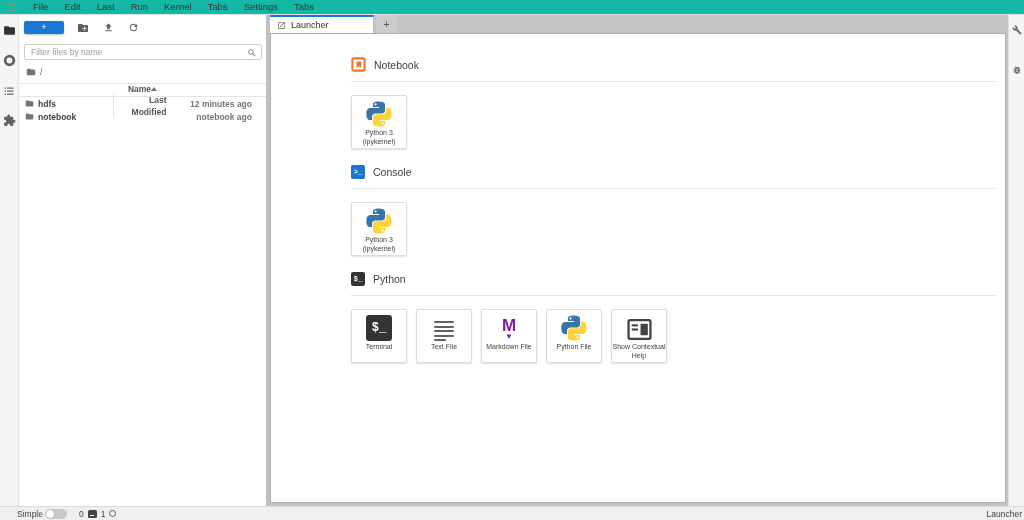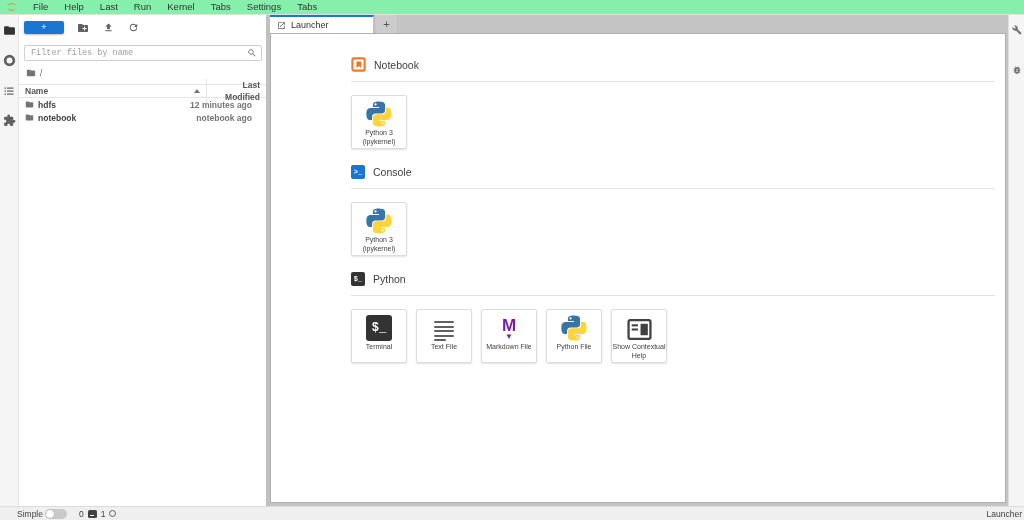--- a/index.html
+++ b/index.html
@@ -1,46 +1,46 @@
 <!DOCTYPE html>
 <html><head>
 <meta charset="utf-8">
 <style>
   * { margin:0; padding:0; box-sizing:border-box; }
   html,body { width:1024px; height:520px; overflow:hidden;
     font-family:"Liberation Sans", sans-serif; background:#fff; }
 
   
   #menubar { position:absolute; left:0; top:0; width:1024px; height:15px;
-    background:#86efac; border-bottom:1px solid #e0e0e0; display:flex; align-items:center; }
+    background:#14b8a6; border-bottom:1px solid #e0e0e0; display:flex; align-items:center; }
   #jupyter-logo { width:15px; height:12px; margin:0 6px 0 4px; }
   .menu-item { font-size:9.5px; color:#333; padding:0 8px; line-height:14px; cursor:default; }
 
   
   #left-strip { position:absolute; left:0; top:15px; width:19px; height:491px;
     background:#f5f5f5; border-right:1px solid #e4e4e4; display:flex; flex-direction:column;
     align-items:center; padding-top:9px; gap:17px; }
   .strip-icon { width:13px; height:13px; display:flex; align-items:center; justify-content:center; }
 
   
   #file-panel { position:absolute; left:19px; top:15px; width:247px; height:491px; background:#fff; }
   #fb-toolbar { display:flex; align-items:center; gap:13px; padding:5px 0 0 5px; height:20px; }
   #new-launcher-btn { width:40px; height:13px; background:#1976d2; border:none; border-radius:2px;
     color:#fff; font-size:9px; line-height:11px; text-align:center;
     box-shadow:0 1px 2px rgba(0,0,0,.25); cursor:pointer; }
   .fb-tool { width:12px; height:12px; display:flex; align-items:center; justify-content:center; }
   #filter-wrap { position:relative; margin:6px 4px 0 5px; }
   #filter-input { width:100%; height:16px; border:1px solid #cfcfcf; border-radius:2px;
-    font-size:8.5px; padding:0 18px 0 6px; color:#424242; font-family:Liberation Mono, monospace; }
+    font-size:8.5px; padding:0 18px 0 6px; color:#424242; font-family:Liberation Sans, sans-serif; }
   #filter-input::placeholder { color:#9e9e9e; }
   #filter-search-icon { position:absolute; right:5px; top:3px; }
   #breadcrumb { display:flex; align-items:center; gap:4px; margin:6px 0 0 7px; height:11px; }
   #breadcrumb .crumb { font-size:8.5px; color:#616161; }
   #fb-header { margin-top:6px; height:14px; display:flex; align-items:center;
-    border-top:1px solid #e4e4e4; border-bottom:1px solid #e4e4e4; }
+    border-top:1px solid #e4e4e4; border-bottom:1px solid #e4e4e4;flex-direction:column; }
   #fb-header .col-name { flex:1; font-size:8.5px; font-weight:bold; color:#555;
     padding-left:6px; display:flex; align-items:center; }
   .sort-arrow { width:0; height:0; border-left:3px solid transparent; border-right:3px solid transparent;
     border-bottom:4px solid #757575; margin-left:auto; margin-right:6px; }
   #fb-header .col-mod { width:60px; font-size:8.5px; font-weight:bold; color:#555;
     text-align:right; padding-right:6px; border-left:1px solid #e4e4e4; line-height:12px; }
   .fb-row { height:13px; display:flex; align-items:center; cursor:pointer;font-weight:bold; }
   .fb-row .row-name { flex:1; display:flex; align-items:center; gap:4px; padding-left:6px;
     font-size:8.5px; color:#424242; }
   .fb-row .row-mod { width:90px; text-align:right; font-size:8.5px; color:#757575; padding-right:14px; }
@@ -106,21 +106,21 @@
 </style>
 </head>
 <body>
 
 <div id="menubar">
   <svg id="jupyter-logo" viewBox="0 0 24 24">
     <path d="M12 17.6c-3.9 0-7.3-1.3-9-3.3 1.3 3 4.9 5.1 9 5.1s7.7-2.1 9-5.1c-1.7 2-5.1 3.3-9 3.3z" fill="#f37626"></path>
     <path d="M12 6.4c3.9 0 7.3 1.3 9 3.3-1.3-3-4.9-5.1-9-5.1S4.3 6.7 3 9.7c1.7-2 5.1-3.3 9-3.3z" fill="#f37626"></path>
   </svg>
   <span class="menu-item">File</span>
-  <span class="menu-item">Help</span>
+  <span class="menu-item">Edit</span>
   <span class="menu-item">Last</span>
   <span class="menu-item">Run</span>
   <span class="menu-item">Kernel</span>
   <span class="menu-item">Tabs</span>
   <span class="menu-item">Settings</span>
   <span class="menu-item">Tabs</span>
 </div>
 
 <div id="left-strip">
   <span class="strip-icon">

